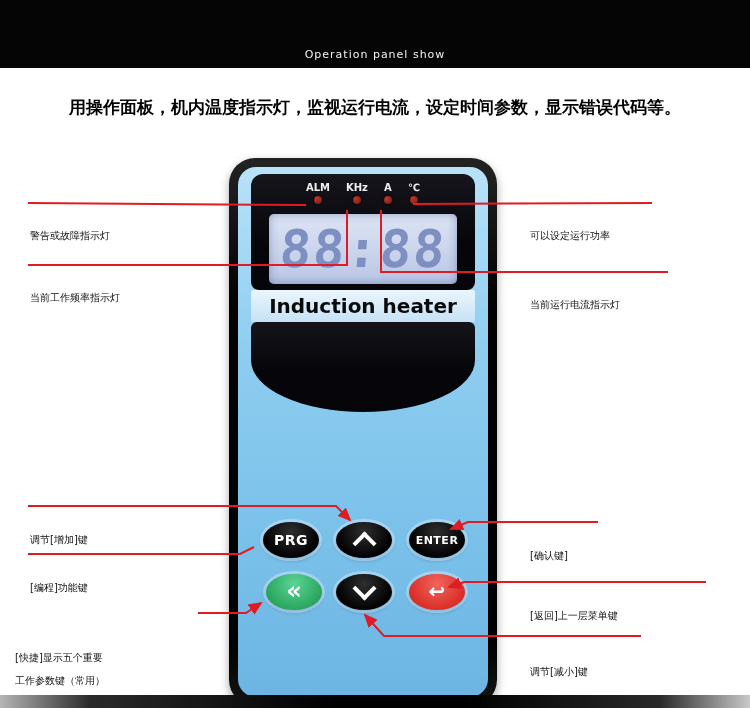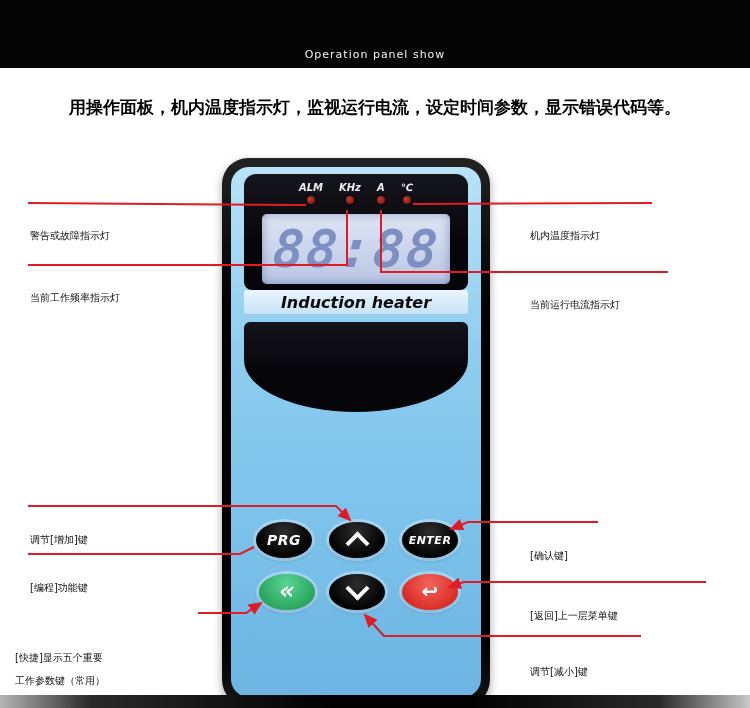--- a/index.html
+++ b/index.html
@@ -11,45 +11,45 @@
   
   .banner{position:absolute;left:0;top:0;width:750px;height:68px;background:#050505;}
   .banner-title{position:absolute;top:7px;left:0;width:100%;text-align:center;
     color:#fff;font-size:31px;font-weight:bold;letter-spacing:4px;}
   .banner-sub{position:absolute;top:48px;left:0;width:100%;text-align:center;
     color:#f2f2f2;font-size:11px;letter-spacing:1px;}
   
   .intro{position:absolute;top:96px;left:0;width:100%;text-align:center;
     font-size:17px;font-weight:bold;color:#000;}
   
-  .device{position:absolute;left:222px;top:158px;width:268px;height:548px;
+  .device{position:absolute;left:229px;top:158px;width:268px;height:548px;
     background:linear-gradient(180deg,#232323,#000 28%,#000 88%,#151515);
-    border-radius:26px;box-shadow:0 4px 10px rgba(0,0,0,.35);font-style:italic;}
+    border-radius:26px;box-shadow:0 4px 10px rgba(0,0,0,.35);}
   .panel{position:absolute;inset:9px;border-radius:18px;
     background:linear-gradient(180deg,#b8e2f8 0%,#8ecdf0 35%,#7ac1ea 70%,#6cb5e3 100%);}
   .bezel{position:absolute;left:13px;top:7px;width:224px;height:116px;
     background:linear-gradient(180deg,#15151c,#06060a 60%);
     border-radius:12px 12px 8px 8px;}
   .indicators{position:absolute;top:8px;left:0;right:0;display:flex;
     justify-content:center;gap:16px;}
   .ind{display:flex;flex-direction:column;align-items:center;gap:3px;}
   .ind-label{color:#eee;font-size:10px;font-weight:bold;}
   .ind-dot{width:8px;height:8px;border-radius:50%;
     background:radial-gradient(circle at 35% 35%,#c0392b,#6e1410);
     box-shadow:0 0 2px #000;}
   .lcd{position:absolute;top:40px;left:18px;width:188px;height:70px;border-radius:5px;
     background:linear-gradient(180deg,#dde4f4,#b9c6e4);
     box-shadow:inset 0 0 10px rgba(40,60,120,.4);
     display:flex;align-items:center;justify-content:center;}
   .lcd-text{font-family:"DejaVu Sans Mono",monospace;font-size:52px;font-weight:bold;
     color:#7e90c2;letter-spacing:2px;transform:skewX(-4deg);}
-  .brand{position:absolute;top:123px;left:13px;width:224px;height:24px;
+  .brand{position:absolute;top:123px;left:13px;width:224px;height:32px;
     background:linear-gradient(180deg,#eaf5fd,#c6e2f6);
     display:flex;align-items:center;justify-content:center;
-    font-size:16px;font-weight:bold;color:#0a0a0a;border-radius:2px;}
+    font-size:20px;font-weight:bold;color:#0a0a0a;border-radius:2px;}
   .arch{position:absolute;top:155px;left:13px;width:224px;height:90px;
     background:linear-gradient(180deg,#14141a,#05050a 55%);
     border-radius:6px 6px 112px 112px / 6px 6px 52px 52px;}
   
   .btn{position:absolute;width:56px;height:36px;border-radius:50%;
     display:flex;align-items:center;justify-content:center;
     color:#fff;font-weight:bold;cursor:pointer;
     background:radial-gradient(ellipse at 50% 28%,#2e2e2e,#000 72%);
     box-shadow:0 0 0 3px rgba(255,255,255,.35),0 2px 4px rgba(0,40,80,.35);}
   .btn-prg{left:25px;top:355px;font-size:14px;letter-spacing:.5px;}
@@ -142,21 +142,21 @@
   </div>
 </div>
 
 <div class="lbl lbl-l1">警告或故障指示灯</div>
 <div class="lbl lbl-l2">当前工作频率指示灯</div>
 <div class="lbl lbl-l3">调节[增加]键</div>
 <div class="lbl lbl-l4">[编程]功能键</div>
 <div class="lbl lbl-l5a">[快捷]显示五个重要</div>
 <div class="lbl lbl-l5b">工作参数键（常用）</div>
 
-<div class="lbl lbl-r1">机内温度指示灯</div>
+<div class="lbl lbl-r1">可以设定运行功率</div>
 <div class="lbl lbl-r2">当前运行电流指示灯</div>
 <div class="lbl lbl-r3">[确认键]</div>
 <div class="lbl lbl-r4">[返回]上一层菜单键</div>
 <div class="lbl lbl-r5">调节[减小]键</div>
 
 <svg class="leads" width="750" height="708" viewBox="0 0 750 708">
   <defs>
     <marker id="arr" markerWidth="9" markerHeight="8" refX="6" refY="3" orient="auto">
       <path d="M0,0 L7,3 L0,6 z" fill="#e01b24"></path>
     </marker>

